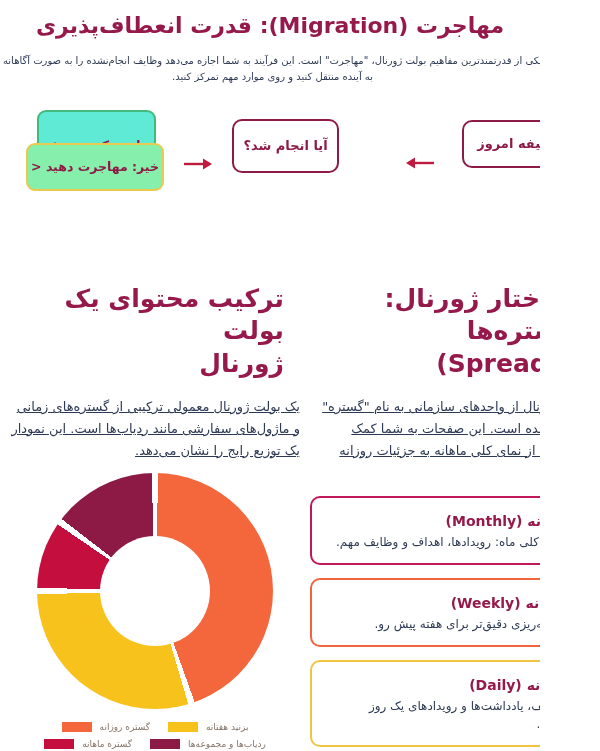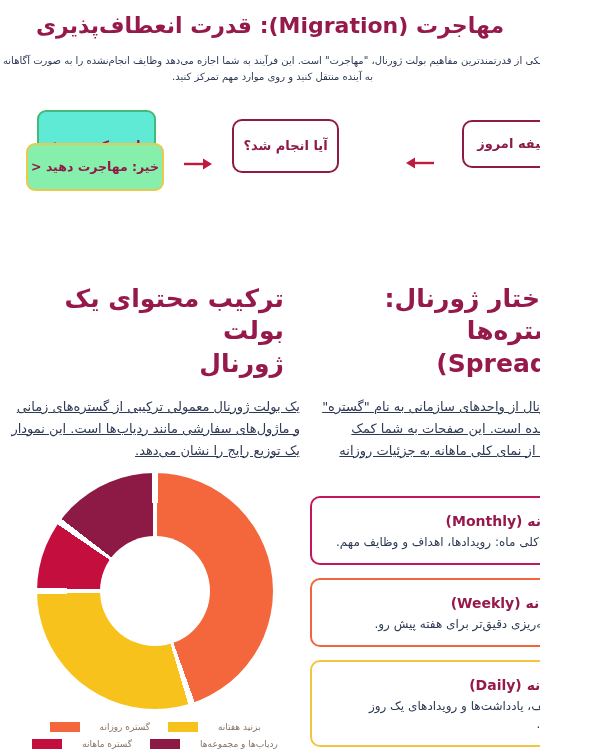--- a/index.html
+++ b/index.html
@@ -57,21 +57,21 @@
   
   .donut-wrap{width:236px;height:236px;position:relative;margin:12px auto 0;}
   .donut{width:236px;height:236px;border-radius:50%;}
   .donut-hole{
     position:absolute;left:63px;top:63px;width:110px;height:110px;
     background:#fff;border-radius:50%;
   }
   
   .legend{margin-top:13px;display:flex;flex-direction:column;align-items:center;gap:7px;}
   .legend-row{display:flex;direction:ltr;gap:18px;align-items:center;}
-  .legend-item{display:flex;align-items:center;gap:20px;}
+  .legend-item{display:flex;align-items:center;gap:8px;}
   .legend-swatch{display:inline-block;width:30px;height:10px;}
   .legend-label{font-size:9px;color:#867569;direction:rtl;white-space:nowrap;}
 </style>
 </head>
 <body>
 
 <div class="page">
 
   <h1 class="main-title">مهاجرت (Migration): قدرت انعطاف‌پذیری</h1>
   <p class="intro">یکی از قدرتمندترین مفاهیم بولت ژورنال، "مهاجرت" است. این فرآیند به شما اجازه می‌دهد وظایف انجام‌نشده را به صورت آگاهانه به آینده منتقل کنید و روی موارد مهم تمرکز کنید.</p>

